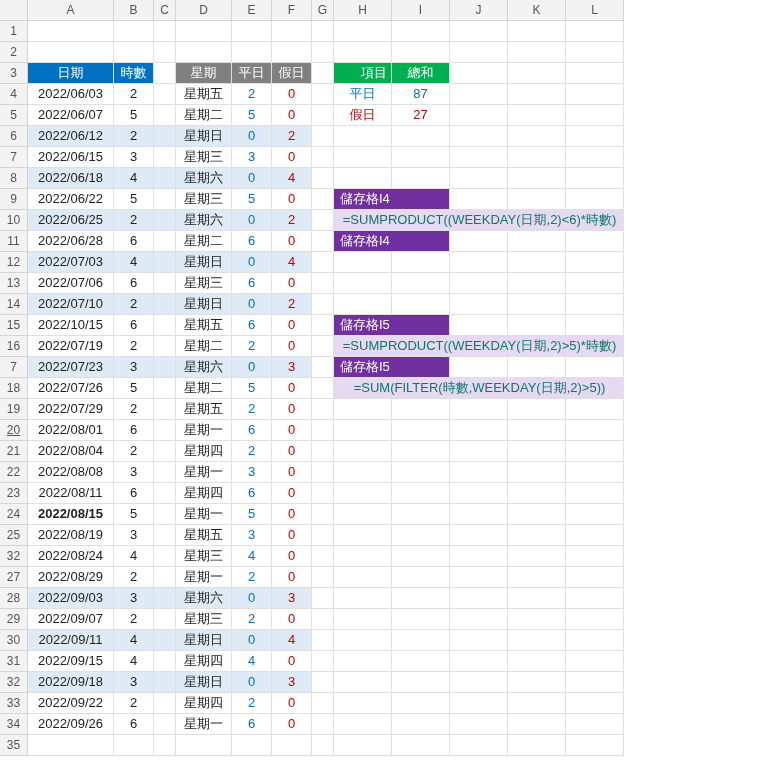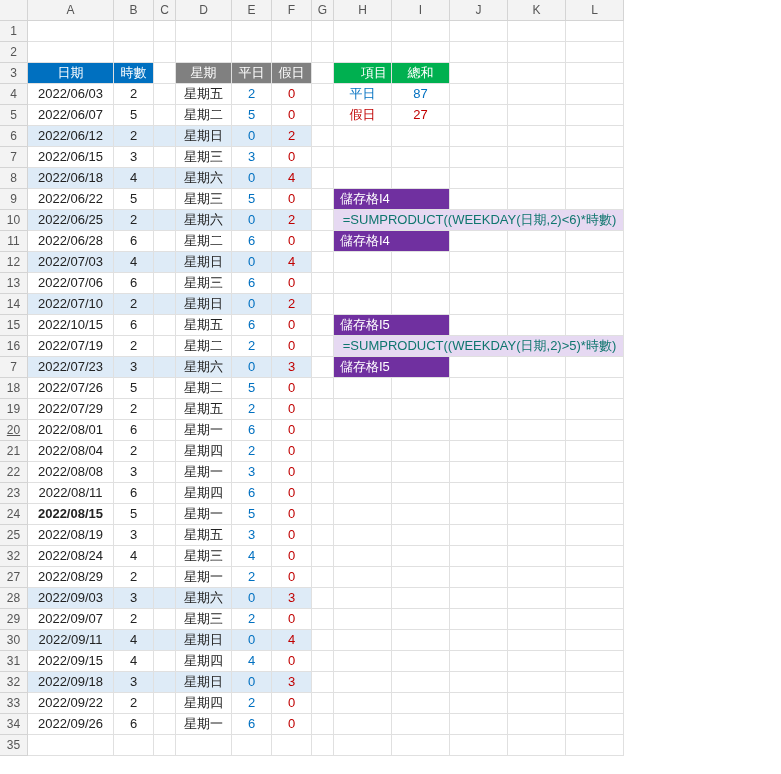--- a/index.html
+++ b/index.html
@@ -707,13 +707,14 @@
     <div class="cell " style="grid-row:35;grid-column:3;">6</div>
     <div class="cell " style="grid-row:35;grid-column:5;">星期一</div>
     <div class="cell c-blue " style="grid-row:35;grid-column:6;">6</div>
     <div class="cell c-red " style="grid-row:35;grid-column:7;">0</div>
     <div class="cell note-hdr" style="grid-row:10;grid-column:9 / span 2;">儲存格I4</div>
     <div class="cell note-body" style="grid-row:11;grid-column:9 / span 5;">=SUMPRODUCT((WEEKDAY(日期,2)&lt;6)*時數)</div>
     <div class="cell note-hdr" style="grid-row:12;grid-column:9 / span 2;">儲存格I4</div>
     <div class="cell note-hdr" style="grid-row:16;grid-column:9 / span 2;">儲存格I5</div>
     <div class="cell note-body" style="grid-row:17;grid-column:9 / span 5;">=SUMPRODUCT((WEEKDAY(日期,2)&gt;5)*時數)</div>
     <div class="cell note-hdr" style="grid-row:18;grid-column:9 / span 2;">儲存格I5</div>
+    <div class="cell note-body" style="grid-row:19;grid-column:9 / span 5;">=SUM(FILTER(時數,WEEKDAY(日期,2)&gt;5))</div>
   </div>
 
 </body></html>

